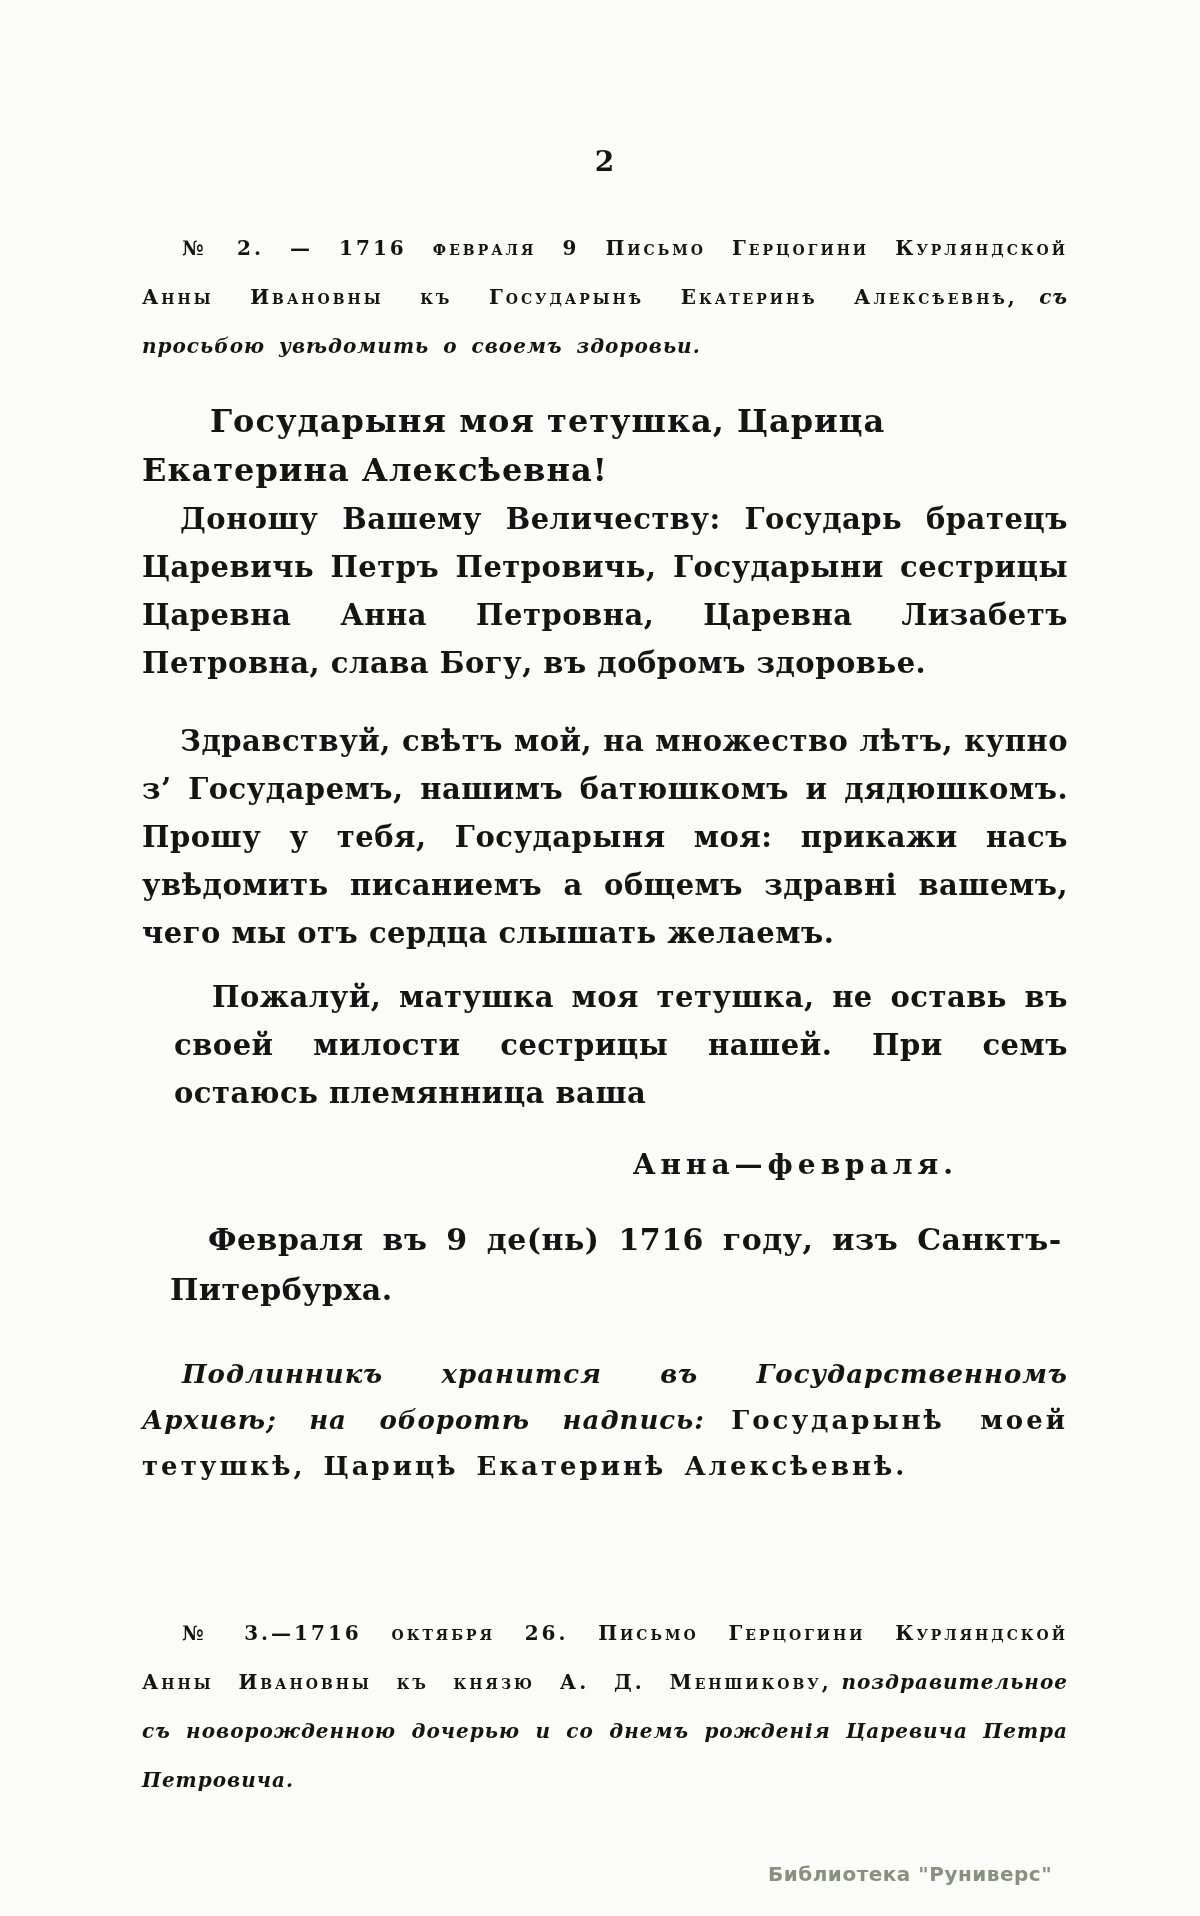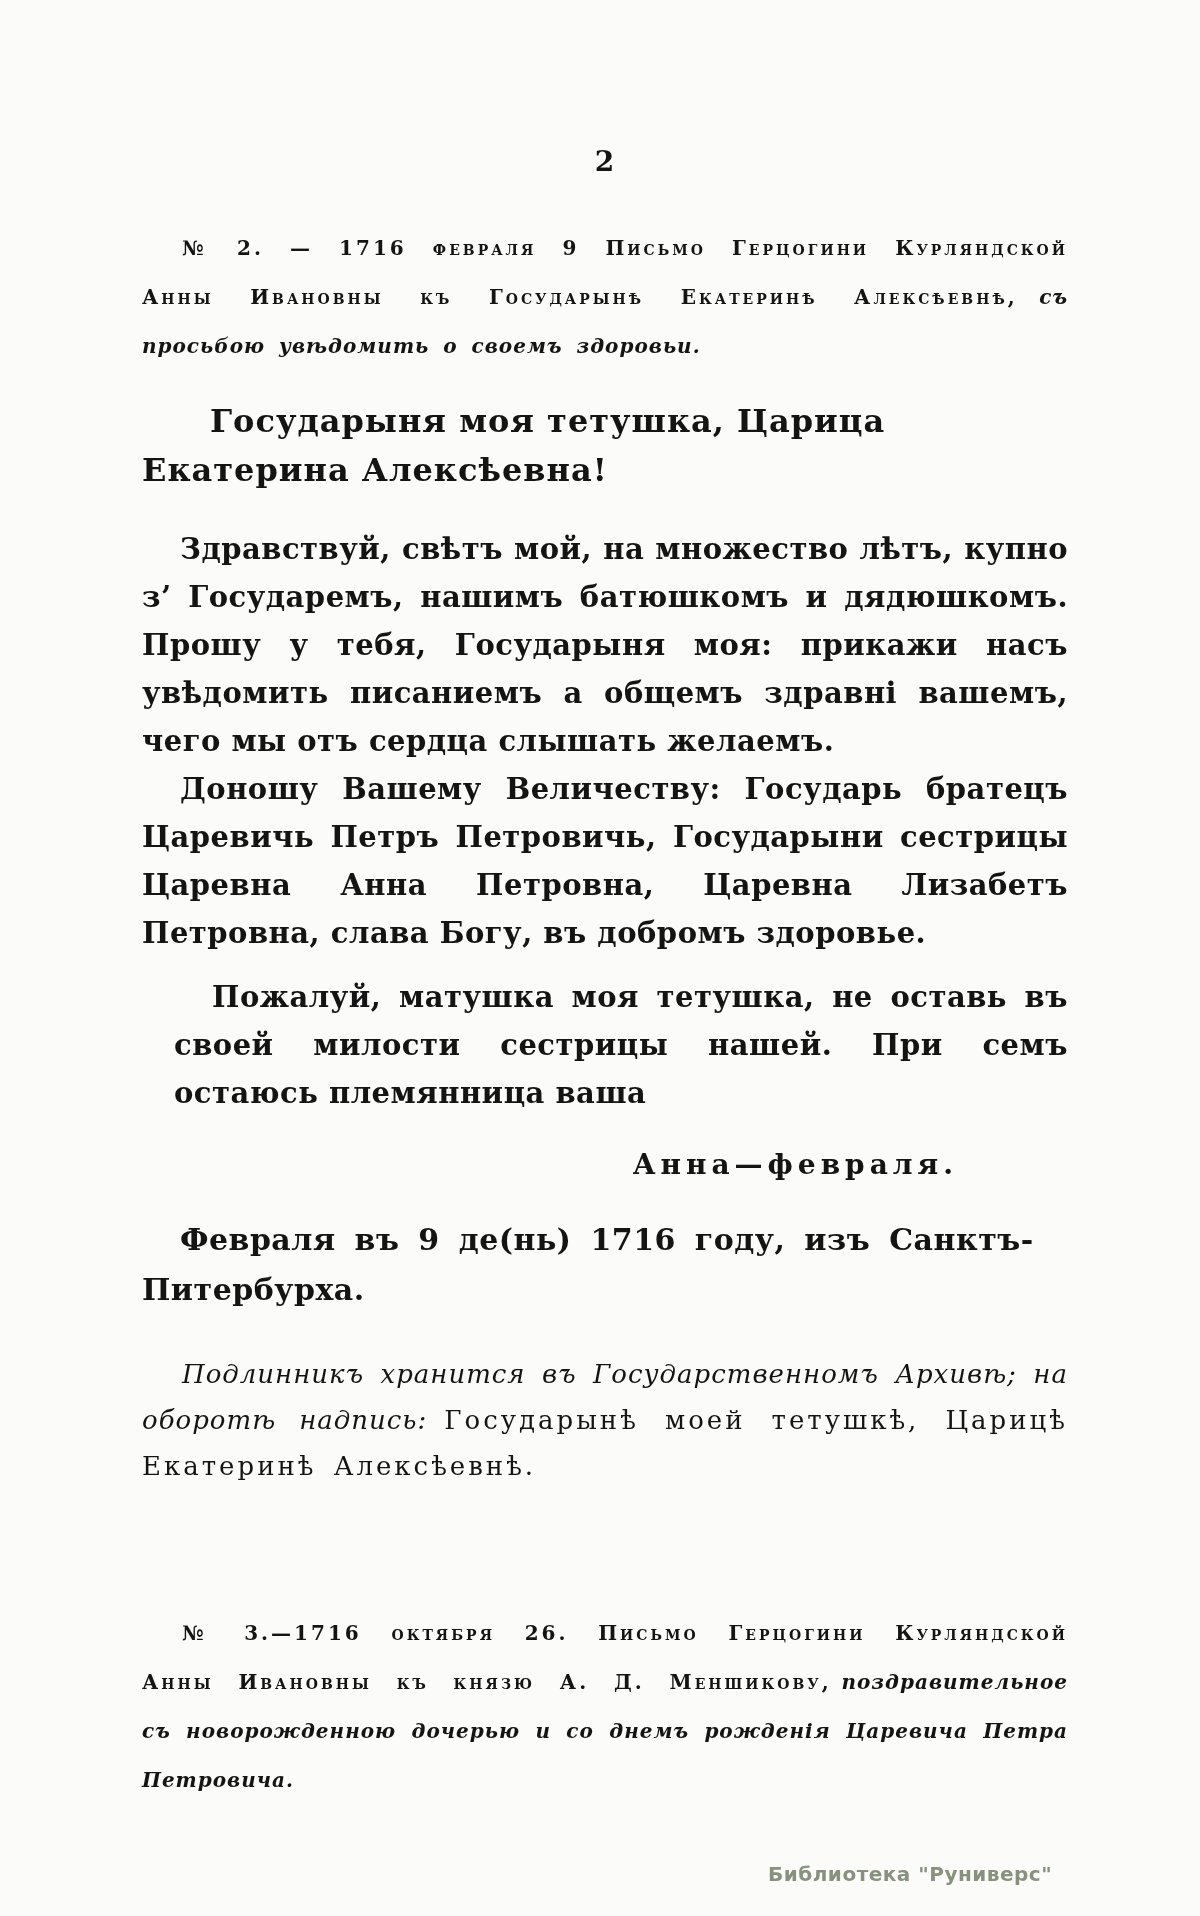--- a/index.html
+++ b/index.html
@@ -71,26 +71,27 @@
   }
   .dateline {
     margin-top: 26px;
     font-size: 30px;
     line-height: 50px;
     font-weight: bold;
     text-indent: 38px;
     text-align: left;
     word-spacing: 8px;
     letter-spacing: 0.5px;
+    margin-left: 28px;
   }
   .archival-note {
     margin-top: 36px;
     font-size: 26px;
     line-height: 46px;
-    font-weight: normal;
+    font-weight: bold;
     text-indent: 40px;
   }
   .archival-note .it {
     font-style: italic;
     letter-spacing: 1px;
     word-spacing: 5px;
   }
   .archival-note .spaced {
     letter-spacing: 3px;
     word-spacing: 6px;
@@ -114,23 +115,23 @@
 
   <div class="page-number">2</div>
 
   <p class="heading">
     <span class="sc">№ 2. — 1716 февраля 9 Письмо Герцогини Курляндской Анны Ивановны къ Государынѣ Екатеринѣ Алексѣевнѣ,</span>
     <span class="it">съ просьбою увѣдомить о своемъ здоровьи.</span>
   </p>
 
   <p class="salutation">Государыня моя тетушка, Царица Екатерина Алексѣевна!</p>
 
+  <p class="body-par">Доношу Вашему Величеству: Государь братецъ Царевичь Петръ Петровичь, Государыни сестрицы Царевна Анна Петровна, Царевна Лизабетъ Петровна, слава Богу, въ добромъ здоровье.</p>
+
   <p class="body-par first">Здравствуй, свѣтъ мой, на множество лѣтъ, купно з’ Государемъ, нашимъ батюшкомъ и дядюшкомъ. Прошу у тебя, Государыня моя: прикажи насъ увѣдомить писаниемъ а общемъ здравні вашемъ, чего мы отъ сердца слышать желаемъ.</p>
-
-  <p class="body-par">Доношу Вашему Величеству: Государь братецъ Царевичь Петръ Петровичь, Государыни сестрицы Царевна Анна Петровна, Царевна Лизабетъ Петровна, слава Богу, въ добромъ здоровье.</p>
 
   <p class="body-par gap">Пожалуй, матушка моя тетушка, не оставь въ своей милости сестрицы нашей. При семъ остаюсь племянница ваша</p>
 
   <p class="signature">Анна—февраля.</p>
 
   <p class="dateline">Февраля въ 9 де(нь) 1716 году, изъ Санктъ-Питербурха.</p>
 
   <p class="archival-note">
     <span class="it">Подлинникъ хранится въ Государственномъ Архивѣ; на оборотѣ надпись:</span>
     <span class="spaced">Государынѣ моей тетушкѣ, Царицѣ Екатеринѣ Алексѣевнѣ.</span>

